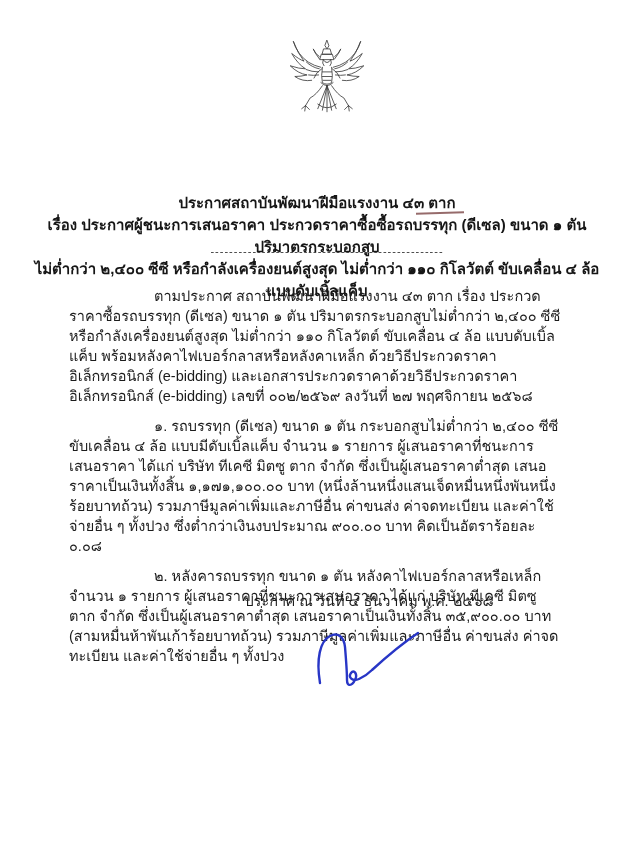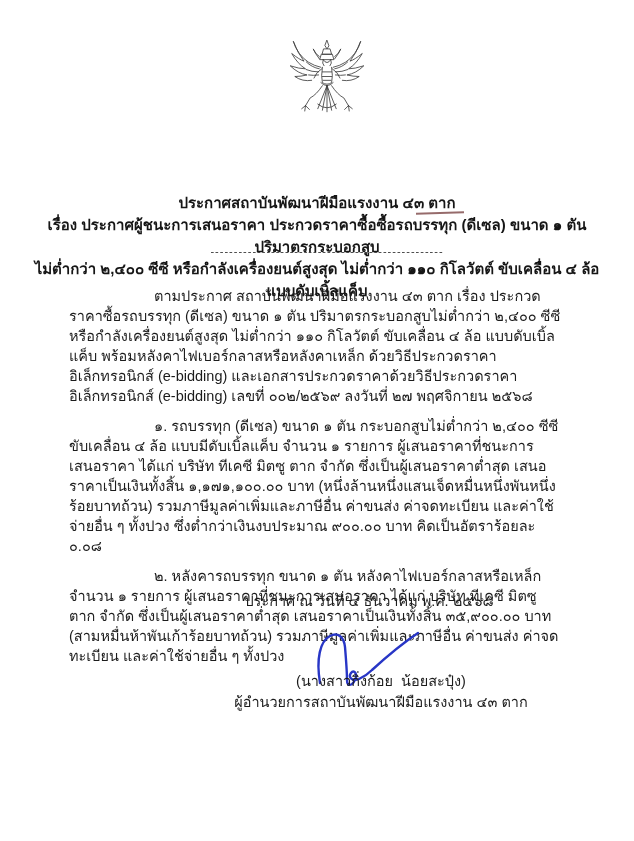--- a/index.html
+++ b/index.html
@@ -145,18 +145,14 @@
   </div>
 
   <div class="date-line">ประกาศ ณ วันที่ ๔ ธันวาคม พ.ศ. ๒๕๖๘</div>
 
   <div class="signature-mark">
     <svg viewBox="0 0 140 70">
       <path d="M24 58 C20 34 24 16 34 11 C42 7 48 12 49 22 C50 34 51 48 51 55 C51 62 56 61 59 55 C62 49 58 44 55 48 C52 52 56 57 63 54 C70 51 72 49 76 45 C88 34 104 20 122 8" fill="none" stroke="#2836c6" stroke-width="2.4" stroke-linecap="round"></path>
     </svg>
   </div>
 
-  <div class="sig-block">
-    <div class="signer-name">(นางสาวกิ่งก้อย  น้อยสะปุ๋ง)</div>
-    <div>ผู้อำนวยการสถาบันพัฒนาฝีมือแรงงาน ๔๓ ตาก</div>
-  </div>
 
 </div>
 
 </body></html>

